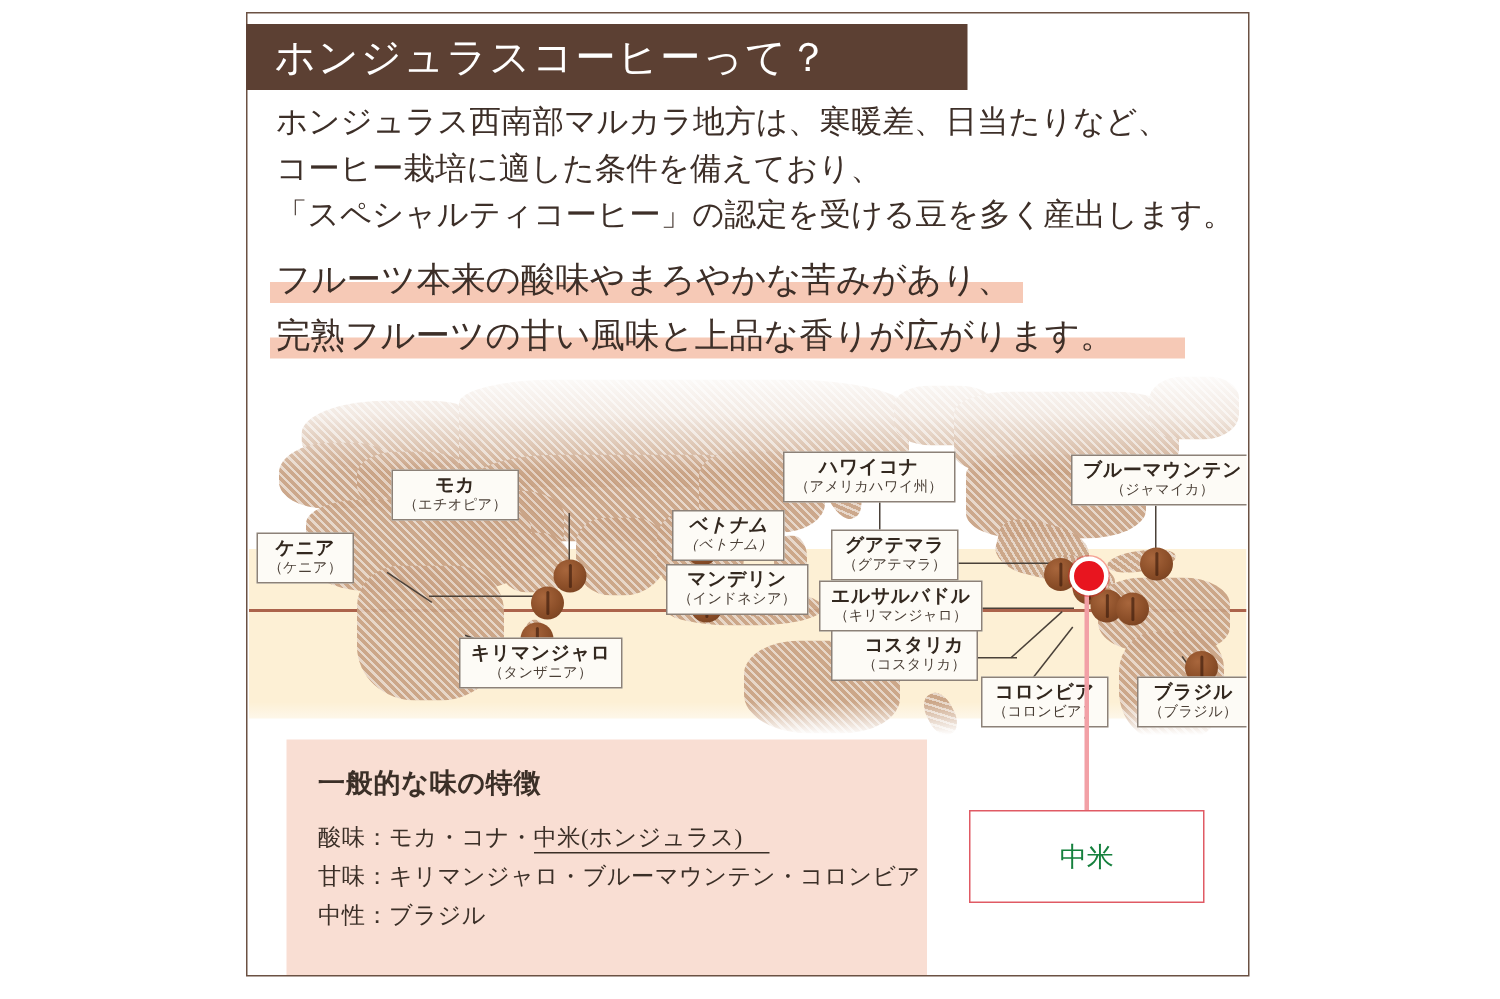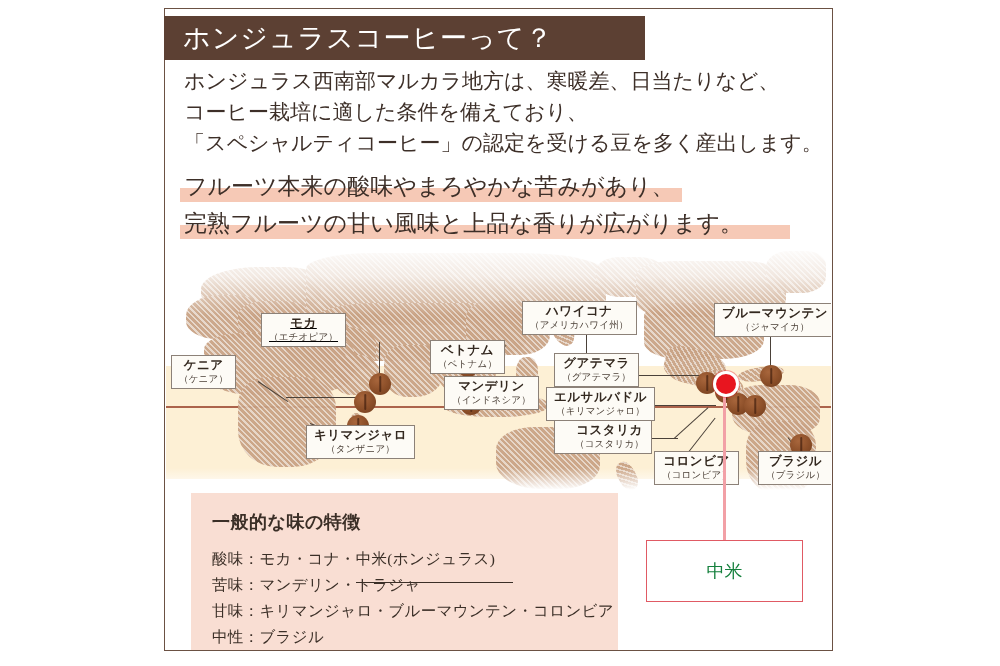--- a/index.html
+++ b/index.html
@@ -225,21 +225,21 @@
   }
   .legend-row {
     font-size: 15.5px;
     color: #3b2f27;
     line-height: 26px;
     white-space: nowrap;
     letter-spacing: .3px;
   }
   .legend-row .underline {
     border-bottom: 1px solid #3b2f27;
-    padding-bottom: 15px;
+    padding-bottom: 1px;
     padding-right: 18px;
     text-align: right;
   }
 </style>
 </head>
 <body>
 
 <div id="page">
 
   <div id="panel"></div>
@@ -334,36 +334,36 @@
     <div class="bean" style="left:410px; top:115px;"></div>
     <div class="bean" style="left:594px; top:120px;"></div>
     <div class="bean" style="left:530px; top:127px;"></div>
     <div class="bean" style="left:549px; top:136px;"></div>
     <div class="bean" style="left:561px; top:148px;"></div>
     <div class="bean" style="left:578px; top:150px;"></div>
     <div class="bean" style="left:624px; top:189px;"></div>
 
     <div id="honduras-marker" style="left:547px; top:126px;"></div>
 
-    <div class="label-box" style="left:95px; top:68px;text-decoration:underline;">
+    <div class="label-box" style="left:95px; top:68px;">
       <span class="lb-name">モカ</span>
       <span class="lb-sub">（エチオピア）</span>
     </div>
 
     <div class="label-box" style="left:5px; top:110px;">
       <span class="lb-name">ケニア</span>
       <span class="lb-sub">（ケニア）</span>
     </div>
 
     <div class="label-box" style="left:140px; top:180px;">
       <span class="lb-name">キリマンジャロ</span>
       <span class="lb-sub">（タンザニア）</span>
     </div>
 
-    <div class="label-box" style="left:264px; top:95px;">
+    <div class="label-box" style="left:282px; top:95px;font-style:italic;">
       <span class="lb-name">ベトナム</span>
       <span class="lb-sub">（ベトナム）</span>
     </div>
 
     <div class="label-box" style="left:278px; top:131px;">
       <span class="lb-name">マンデリン</span>
       <span class="lb-sub">（インドネシア）</span>
     </div>
 
     <div class="label-box" style="left:356px; top:56px;">
@@ -408,23 +408,20 @@
     <span class="co-l1">中米</span>
   </div>
 
   <div id="legend">
     <div id="legend-title">一般的な味の特徴</div>
 
     <div class="legend-row">
       <span>酸味：</span><span>モカ・コナ・</span><span class="underline">中米(ホンジュラス)</span>
     </div>
 
-    <div class="legend-row">
-      <span>苦味：</span><span>マンデリン・トラジャ</span>
-    </div>
 
     <div class="legend-row">
       <span>甘味：</span><span>キリマンジャロ・ブルーマウンテン・コロンビア</span>
     </div>
 
     <div class="legend-row">
       <span>中性：</span><span>ブラジル</span>
     </div>
   </div>
 

